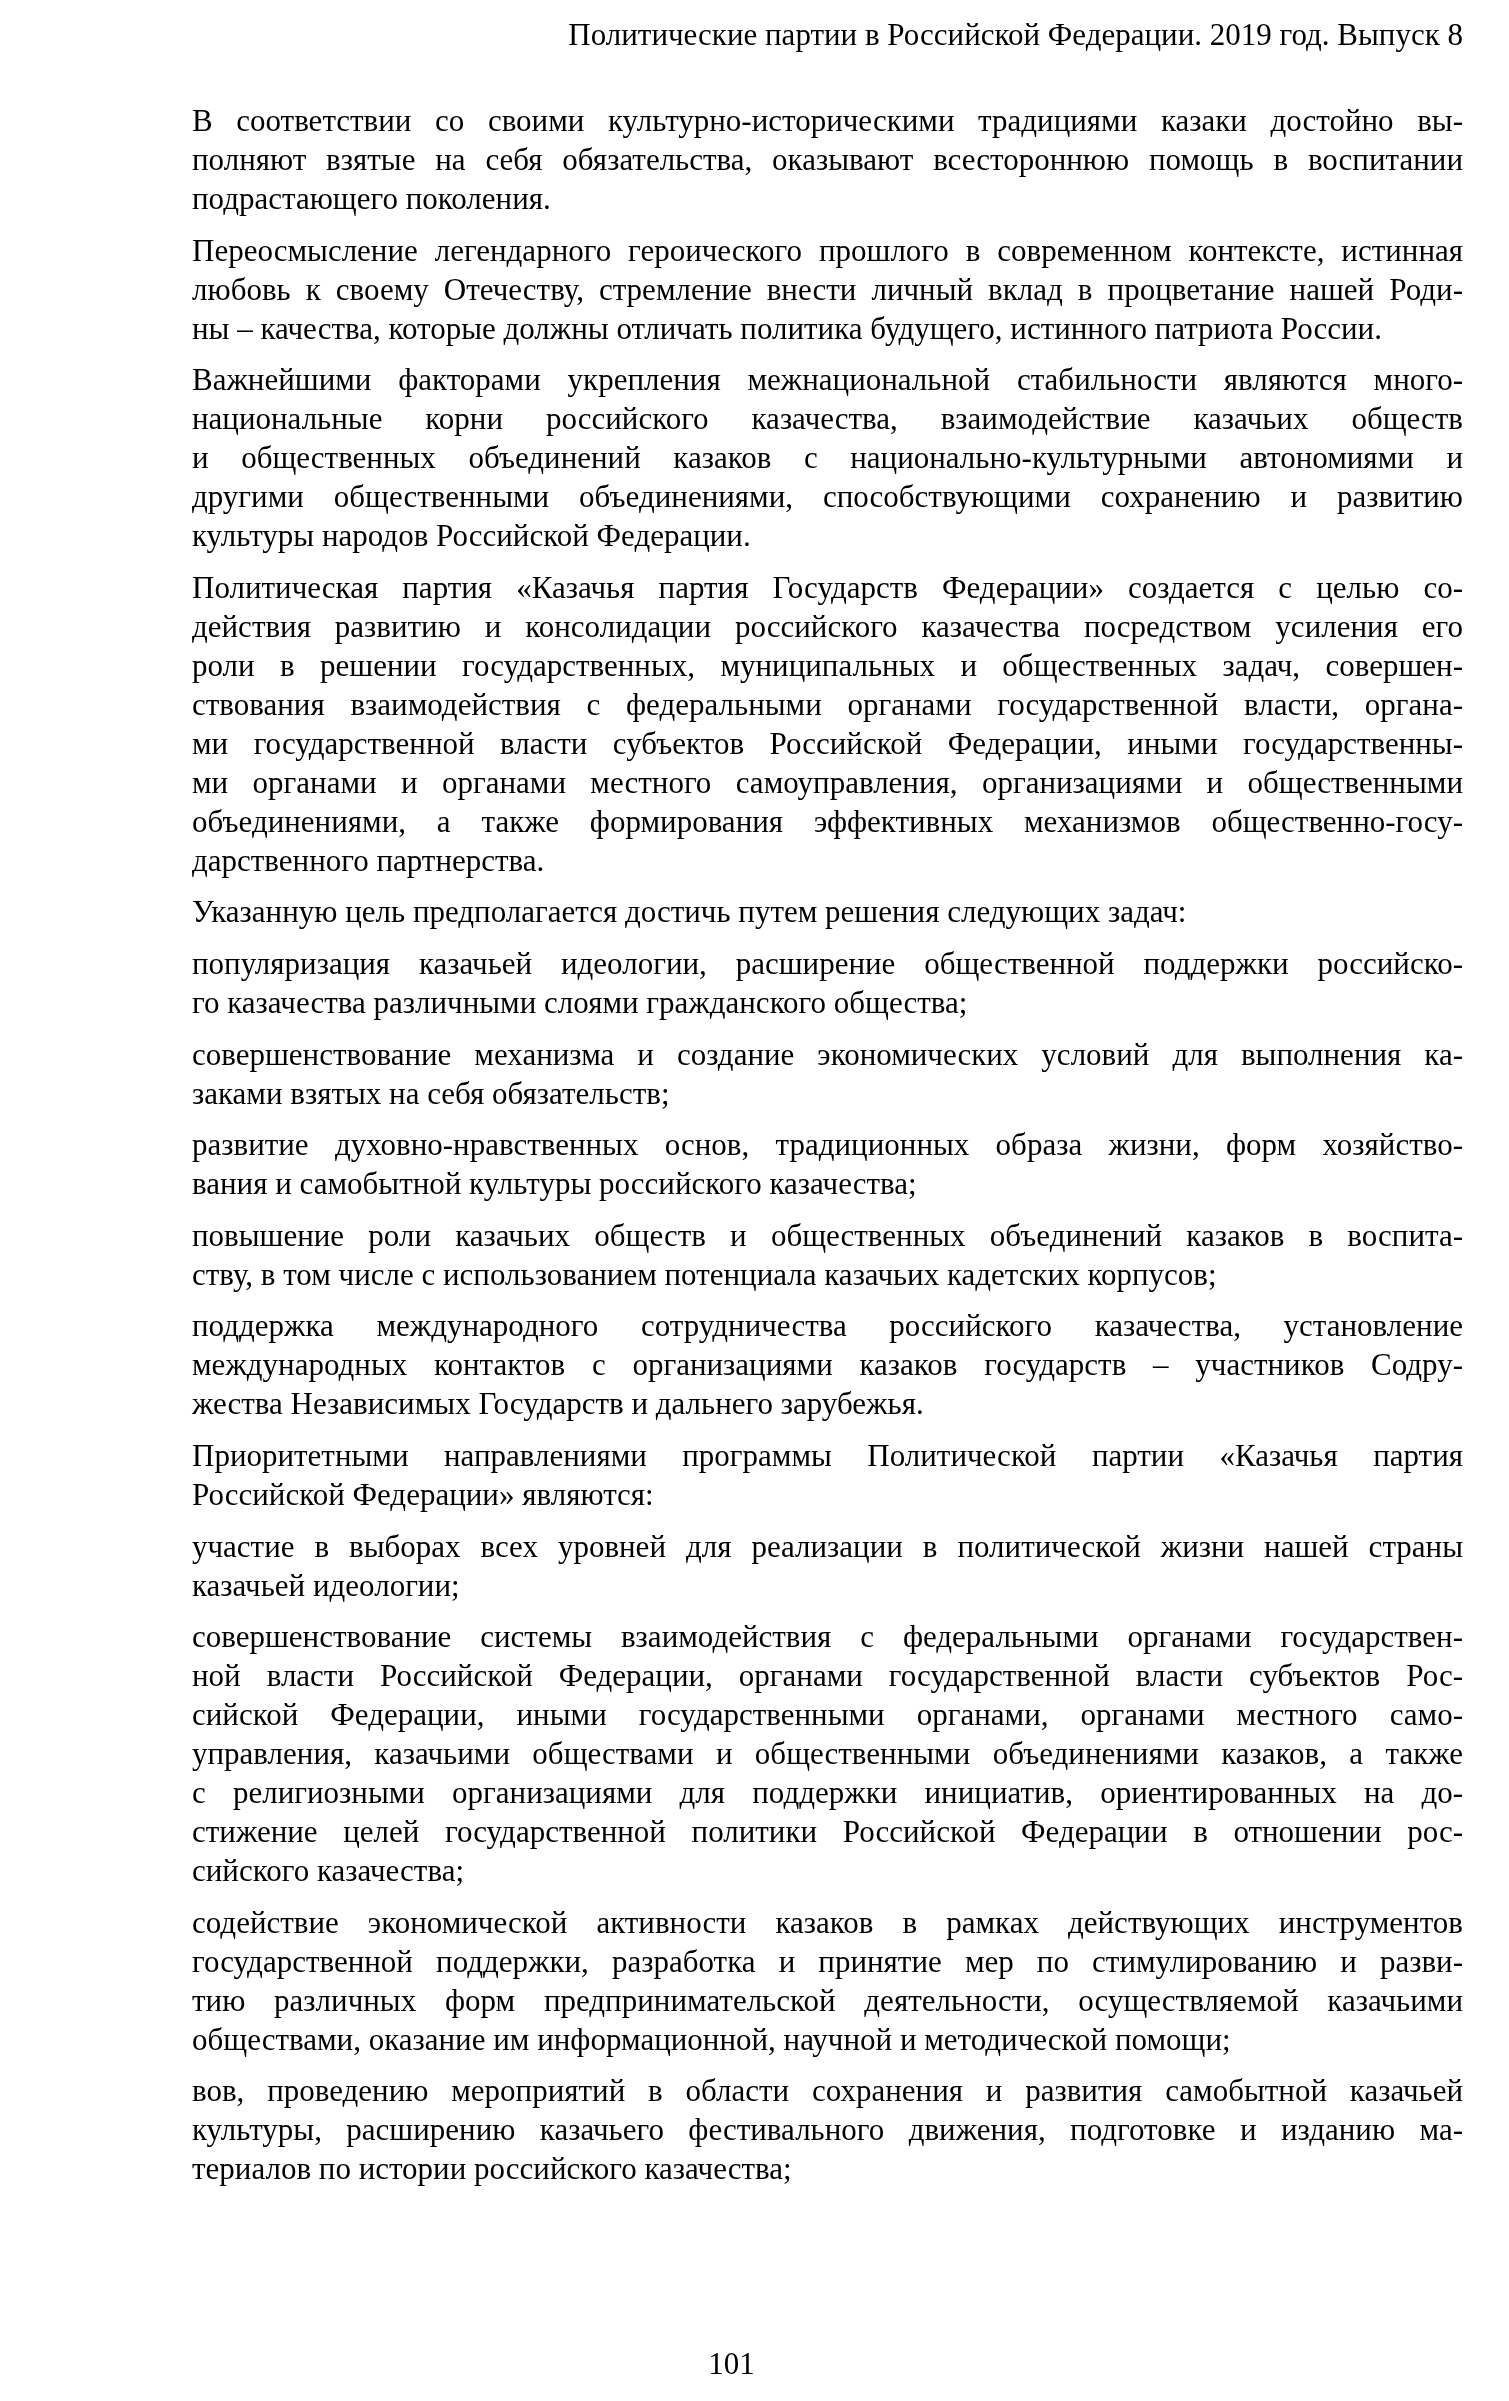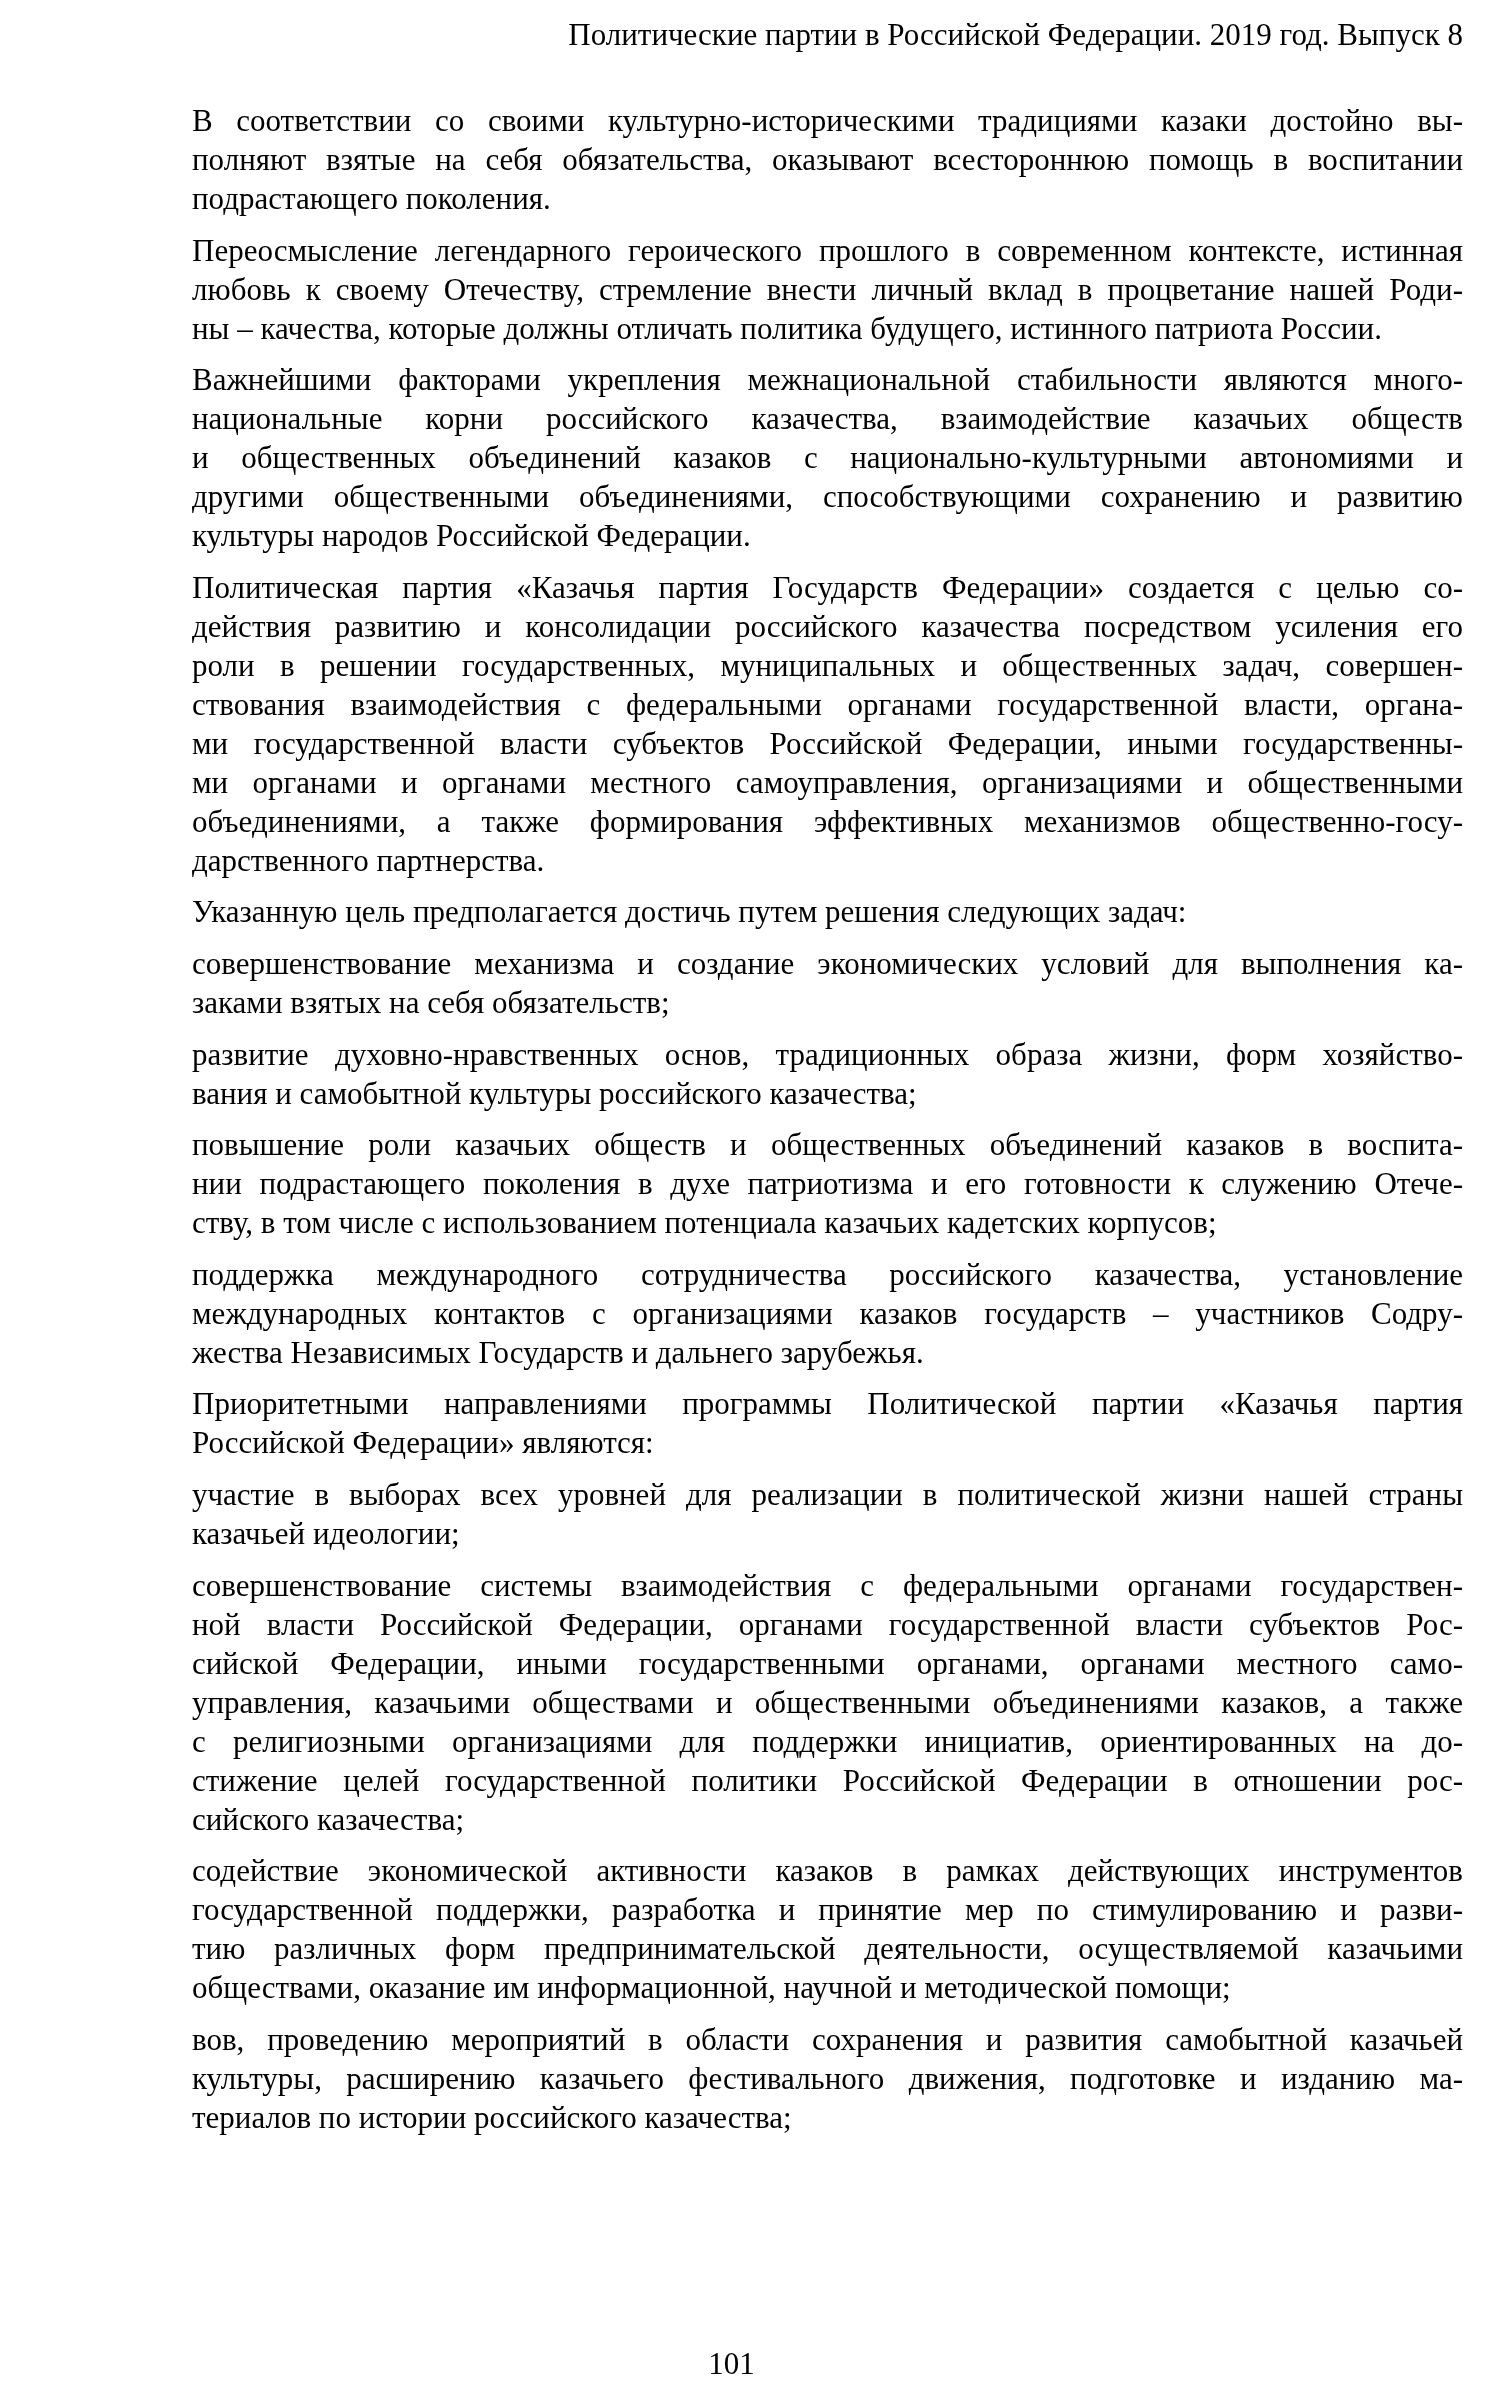--- a/index.html
+++ b/index.html
@@ -90,30 +90,33 @@
         <span class="line">ствования взаимодействия с федеральными органами государственной власти, органа-</span>
         <span class="line">ми государственной власти субъектов Российской Федерации, иными государственны-</span>
         <span class="line">ми органами и органами местного самоуправления, организациями и общественными</span>
         <span class="line">объединениями, а также формирования эффективных механизмов общественно-госу-</span>
         <span class="line last">дарственного партнерства.</span>
       </p>
       <p class="para">
         <span class="line last">Указанную цель предполагается достичь путем решения следующих задач:</span>
       </p>
       <p class="para">
+        <span class="line">популяризация казачьей идеологии, расширение общественной поддержки российско-</span>
+        <span class="line last">го казачества различными слоями гражданского общества;</span>
+      </p>
+      <p class="para">
         <span class="line">совершенствование механизма и создание экономических условий для выполнения ка-</span>
         <span class="line last">заками взятых на себя обязательств;</span>
       </p>
       <p class="para">
         <span class="line">развитие духовно-нравственных основ, традиционных образа жизни, форм хозяйство-</span>
         <span class="line last">вания и самобытной культуры российского казачества;</span>
       </p>
       <p class="para">
         <span class="line">повышение роли казачьих обществ и общественных объединений казаков в воспита-</span>
-        <span class="line">нии подрастающего поколения в духе патриотизма и его готовности к служению Отече-</span>
         <span class="line last">ству, в том числе с использованием потенциала казачьих кадетских корпусов;</span>
       </p>
       <p class="para">
         <span class="line">поддержка международного сотрудничества российского казачества, установление</span>
         <span class="line">международных контактов с организациями казаков государств – участников Содру-</span>
         <span class="line last">жества Независимых Государств и дальнего зарубежья.</span>
       </p>
       <p class="para">
         <span class="line">Приоритетными направлениями программы Политической партии «Казачья партия</span>
         <span class="line last">Российской Федерации» являются:</span>

